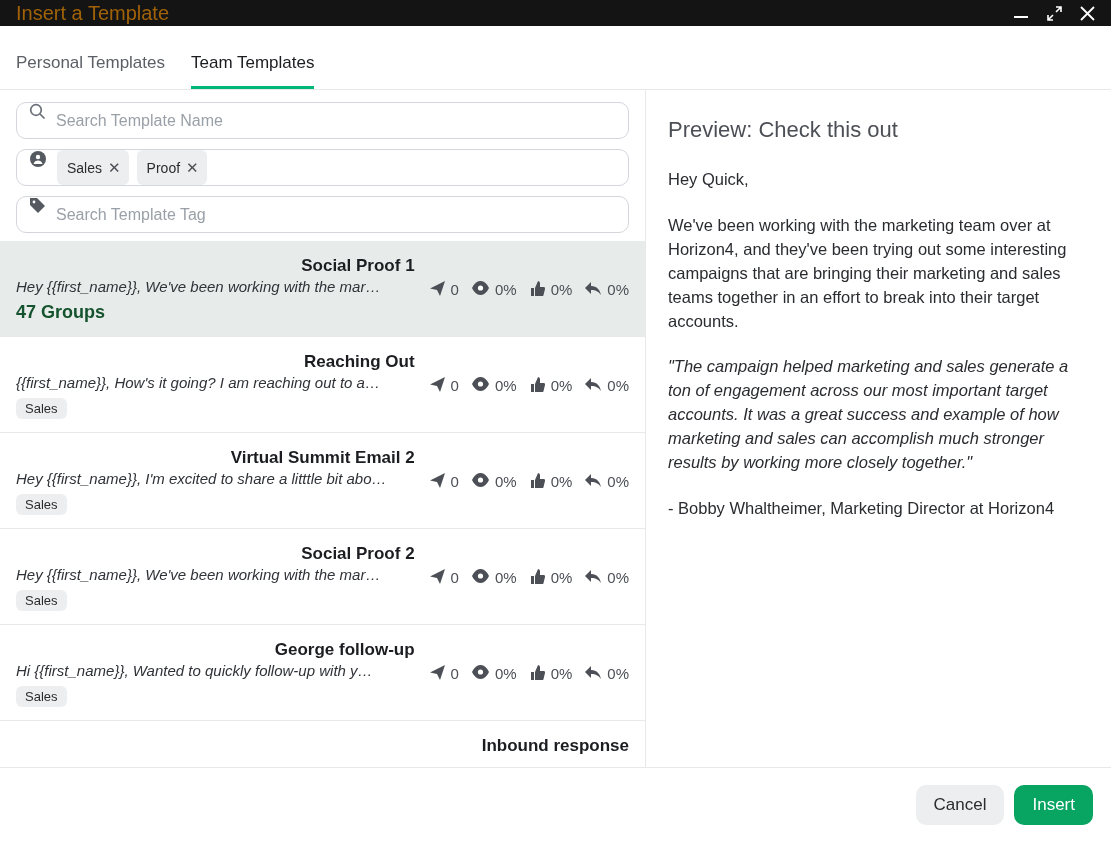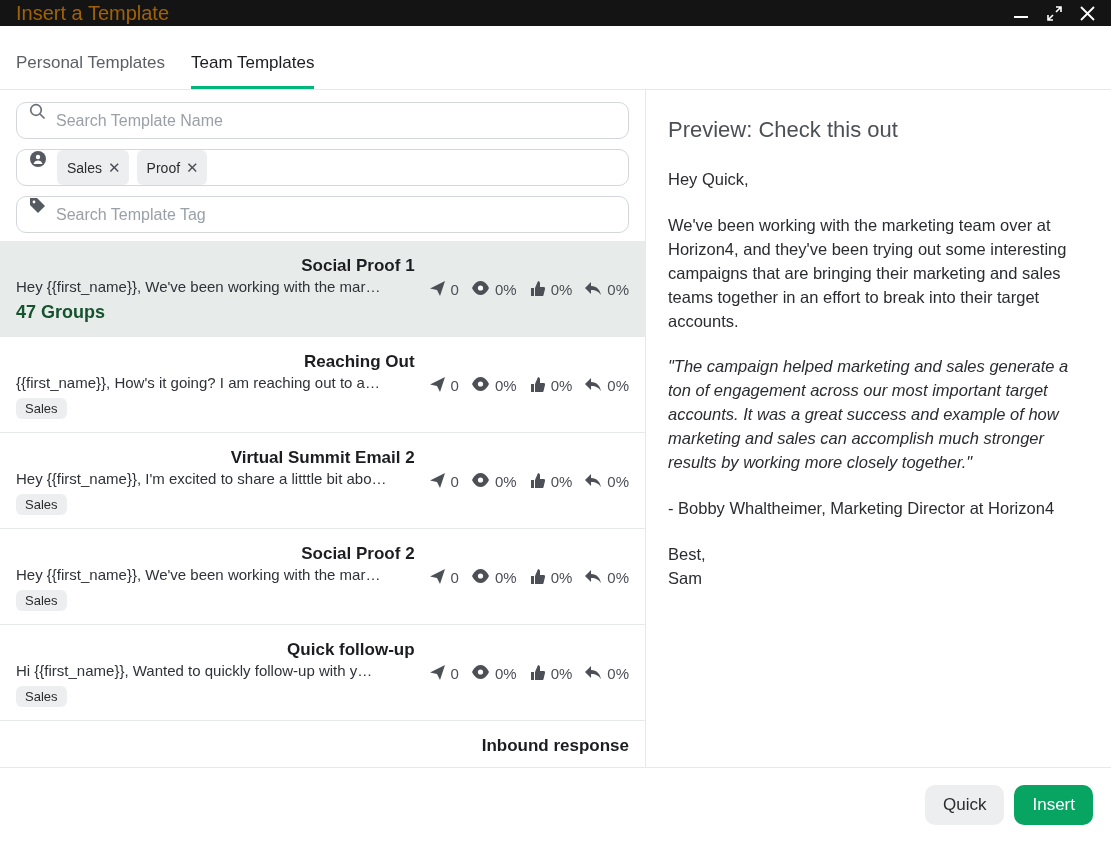--- a/index.html
+++ b/index.html
@@ -107,20 +107,21 @@
     justify-content: space-between;
     gap: 14px;
     cursor: pointer;
   }
   .item.selected { background: #e7eceb; }
   .item .info { flex:1; min-width:0; }
   .item .title { font-size: 17px; font-weight: 600; color:#1c1d21; margin-bottom:2px;text-align:right; }
   .item .snippet {
     font-size: 15px; color:#2f3237; white-space: nowrap; overflow:hidden; text-overflow: ellipsis;
     max-width: 380px;
+    font-style: italic;
   }
   .item .subtags { margin-top:7px; display:flex; gap:6px; }
   .tag {
     background:#eceeef; border-radius:6px; font-size:13px; padding:3px 9px; color:#2a2c30;
   }
   .item .stats {
     display:flex; align-items:center; gap:12px; color:#4c4f55; font-size:15px;
     white-space: nowrap; align-self:center;
   }
   .stat { display:flex; align-items:center; gap:5px; }
@@ -365,21 +366,21 @@
             <span class="stat">
               <span><svg width="18" height="15" viewBox="0 0 18 15" fill="#4c4f55">
                   <path d="M7 1L1 7l6 6V9c5 0 8 2 10 5-1-5-4-9-10-9z"></path>
                 </svg></span>
               <span>0%</span>
             </span>
           </div>
         </div>
         <div class="item">
           <div class="info">
-            <div class="title">Quick follow-up</div>
+            <div class="title">George follow-up</div>
             <div class="snippet">Hi {{first_name}}, Wanted to quickly follow-up with y…</div>
             <div class="subtags">
               <span class="tag">Sales</span>
             </div>
           </div>
           <div class="stats">
             <span class="stat">
               <span><svg width="17" height="17" viewBox="0 0 17 17" fill="#4c4f55">
                   <path d="M1 8.5L16 1l-5 15-3-6z"></path>
                 </svg></span>
@@ -413,23 +414,19 @@
         </div>
       </div>
   </div>
 
   <div class="preview">
     <h2>Preview: Check this out</h2>
     <p>Hey Quick,</p>
     <p>We've been working with the marketing team over at Horizon4, and they've been trying out some interesting campaigns that are bringing their marketing and sales teams together in an effort to break into their target accounts.</p>
     <p class="quote">"The campaign helped marketing and sales generate a ton of engagement across our most important target accounts. It was a great success and example of how marketing and sales can accomplish much stronger results by working more closely together."</p>
     <p>- Bobby Whaltheimer, Marketing Director at Horizon4</p>
-    <p>
-      <span>Best,</span><br>
-      <span>Sam</span>
-    </p>
   </div>
 </div>
 
 <div class="footer">
-  <button class="btn btn-secondary">Quick</button>
+  <button class="btn btn-secondary">Cancel</button>
   <button class="btn btn-primary">Insert</button>
 </div>
 
 </body></html>

